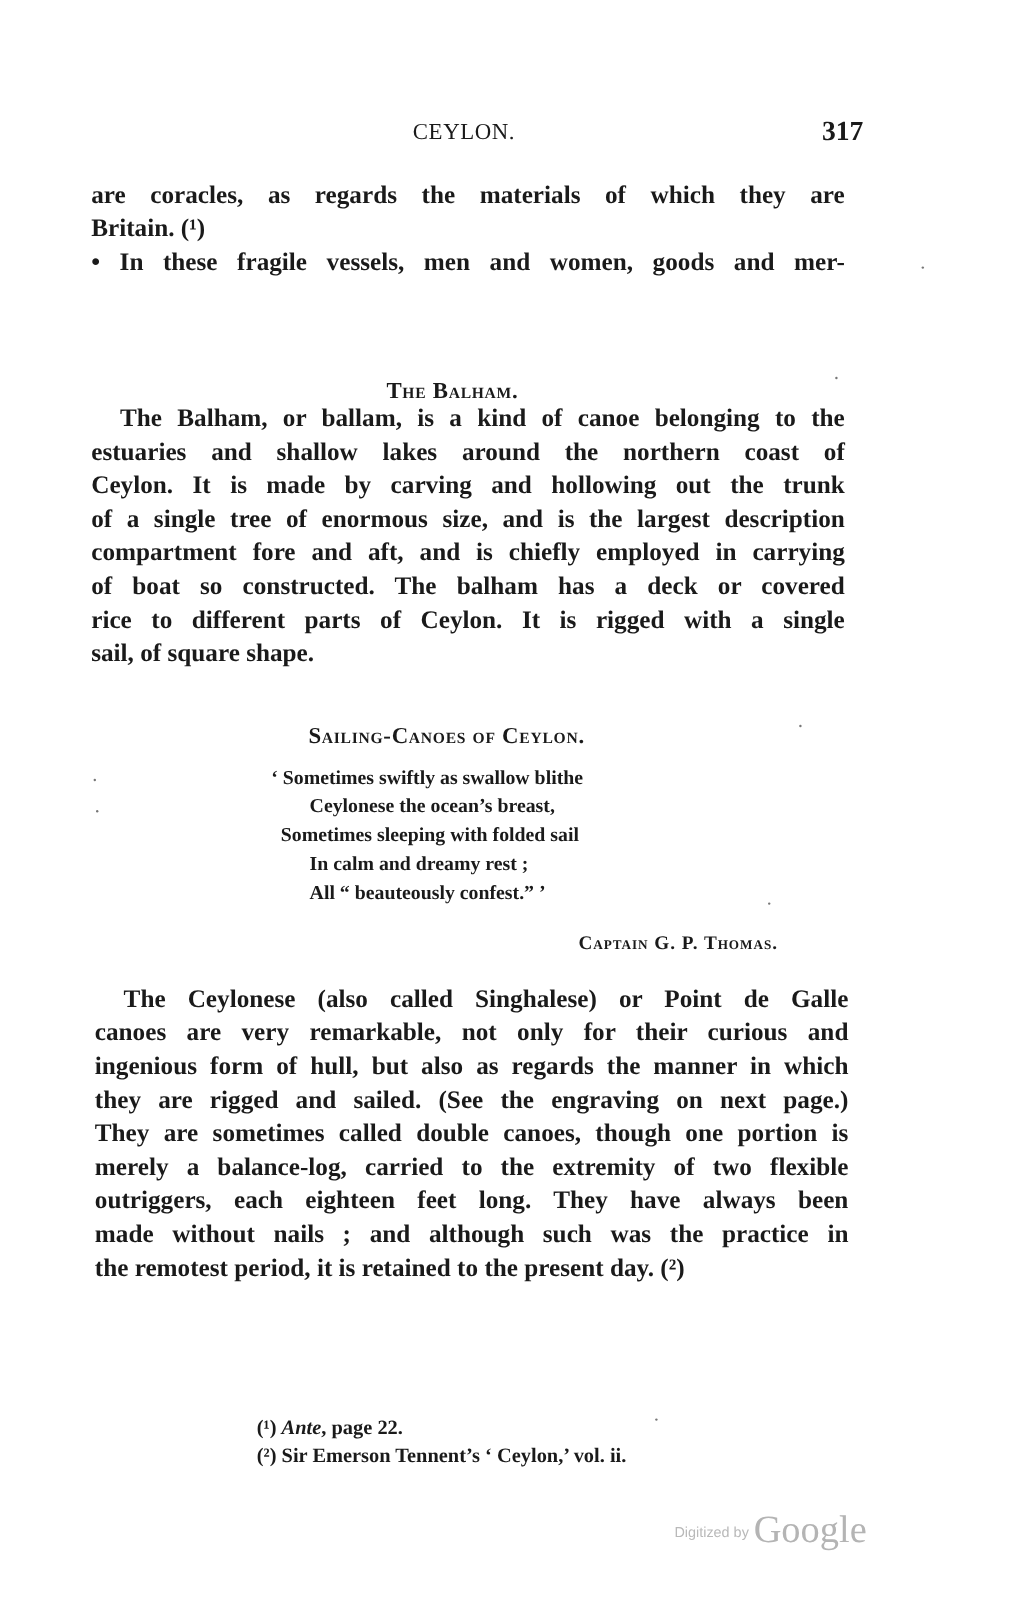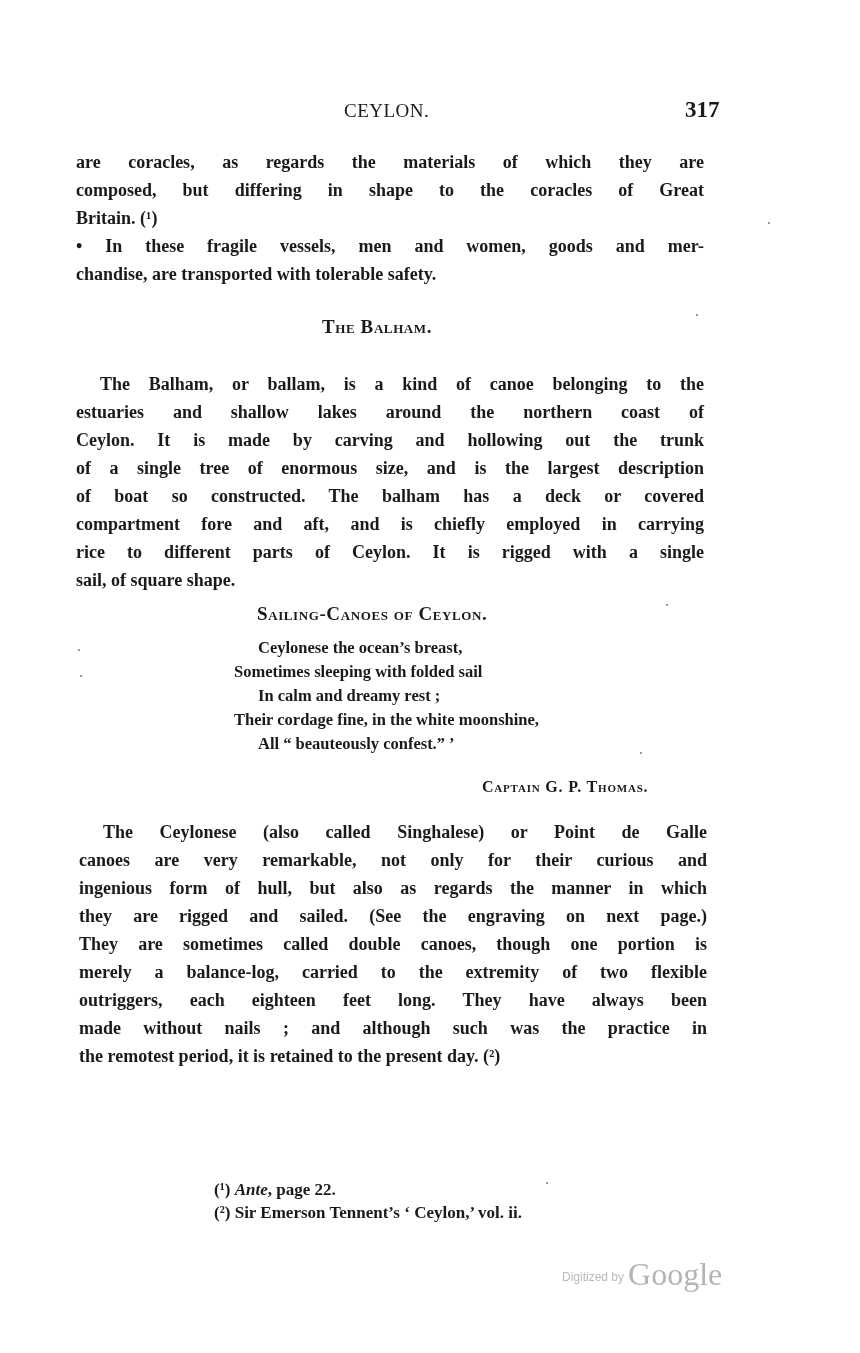--- a/index.html
+++ b/index.html
@@ -39,21 +39,21 @@
       left: 662px;
       top: -3px;
       font-size: 23px;
       font-weight: bold;
       margin-left: 23px;
     }
     .block {
       position: absolute;
       left: 76px;
       width: 628px;
-      font-size: 18px;
+      font-size: 21px;
       line-height: 28px;
       font-weight: bold;
       text-align: justify;
       font-family: Liberation Serif, serif;
     }
     .block .line {
       display: block;
       white-space: nowrap;
       text-align-last: justify;
       text-align: justify;
@@ -132,46 +132,44 @@
 
 <div class="page">
 
   <div class="running-head">
     <span class="running-title">CEYLON.</span>
     <span class="page-number">317</span>
   </div>
 
   <div class="block" style="top:148px;">
     <span class="line">are coracles, as regards the materials of which they are</span>
-    <span class="line">composed, but differing in shape to the coracles of Great</span>
     <span class="line last">Britain. (¹)</span>
     <span class="line">• In these fragile vessels, men and women, goods and mer-</span>
-    <span class="line last">chandise, are transported with tolerable safety.</span>
   </div>
 
   <div class="heading" style="left:322px; top:316px;">The Balham.</div>
 
-  <div class="block" style="top:370px;">
+  <div class="block" style="top:334px;">
     <span class="line indent">The Balham, or ballam, is a kind of canoe belonging to the</span>
     <span class="line">estuaries and shallow lakes around the northern coast of</span>
     <span class="line">Ceylon. It is made by carving and hollowing out the trunk</span>
     <span class="line">of a single tree of enormous size, and is the largest description</span>
+    <span class="line">compartment fore and aft, and is chiefly employed in carrying</span>
     <span class="line">of boat so constructed. The balham has a deck or covered</span>
-    <span class="line">compartment fore and aft, and is chiefly employed in carrying</span>
     <span class="line">rice to different parts of Ceylon. It is rigged with a single</span>
     <span class="line last">sail, of square shape.</span>
   </div>
 
   <div class="heading" style="left:257px; top:603px;">Sailing-Canoes of Ceylon.</div>
 
   <div class="verse">
+    <span class="vline">‘ Sometimes swiftly as swallow blithe</span>
     <span class="vline i2">Ceylonese the ocean’s breast,</span>
     <span class="vline i1">Sometimes sleeping with folded sail</span>
     <span class="vline i2">In calm and dreamy rest ;</span>
-    <span class="vline i1">Their cordage fine, in the white moonshine,</span>
     <span class="vline i2">All “ beauteously confest.” ’</span>
   </div>
 
   <div class="attribution">Captain G. P. Thomas.</div>
 
   <div class="block" style="top:818px; left:79px;">
     <span class="line indent">The Ceylonese (also called Singhalese) or Point de Galle</span>
     <span class="line">canoes are very remarkable, not only for their curious and</span>
     <span class="line">ingenious form of hull, but also as regards the manner in which</span>
     <span class="line">they are rigged and sailed. (See the engraving on next page.)</span>

